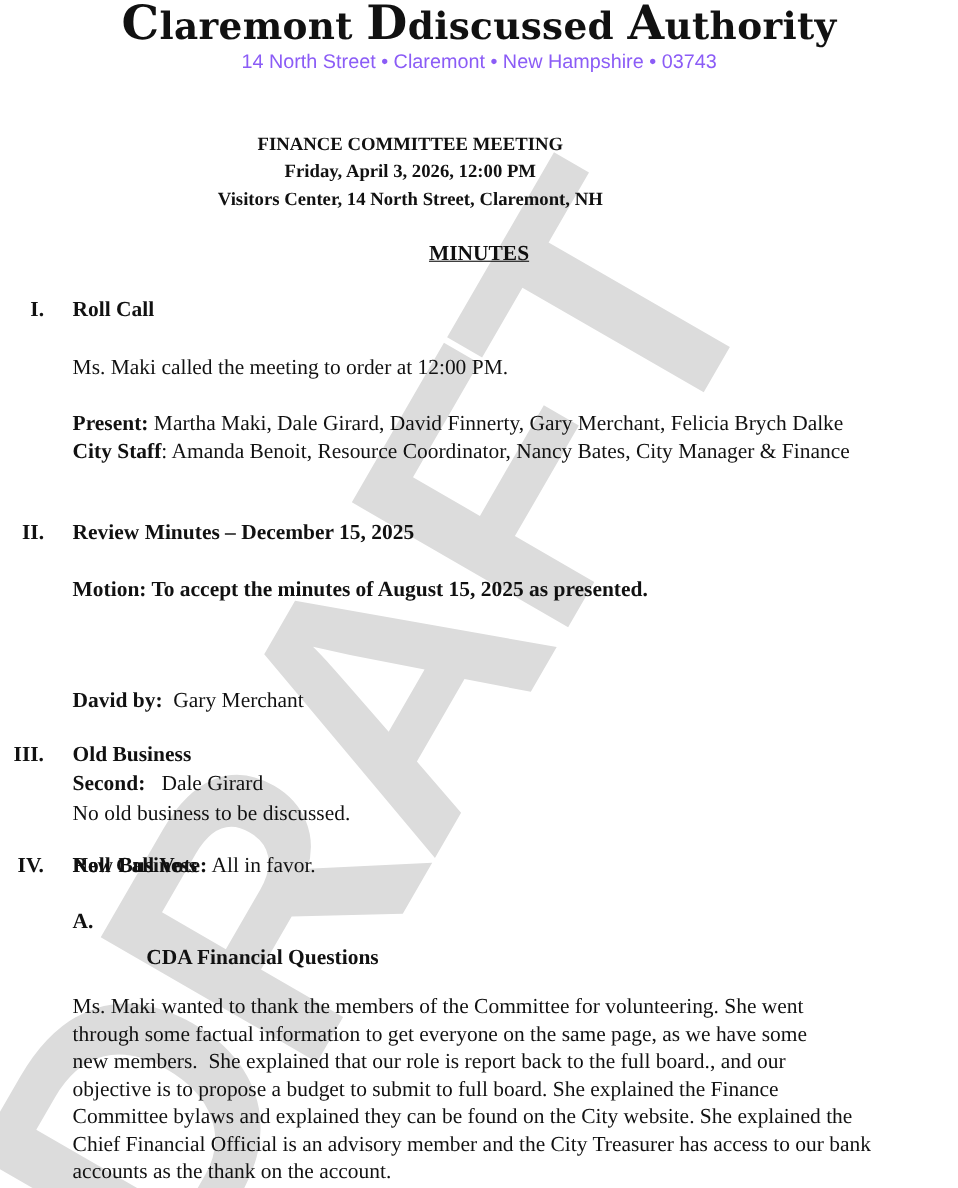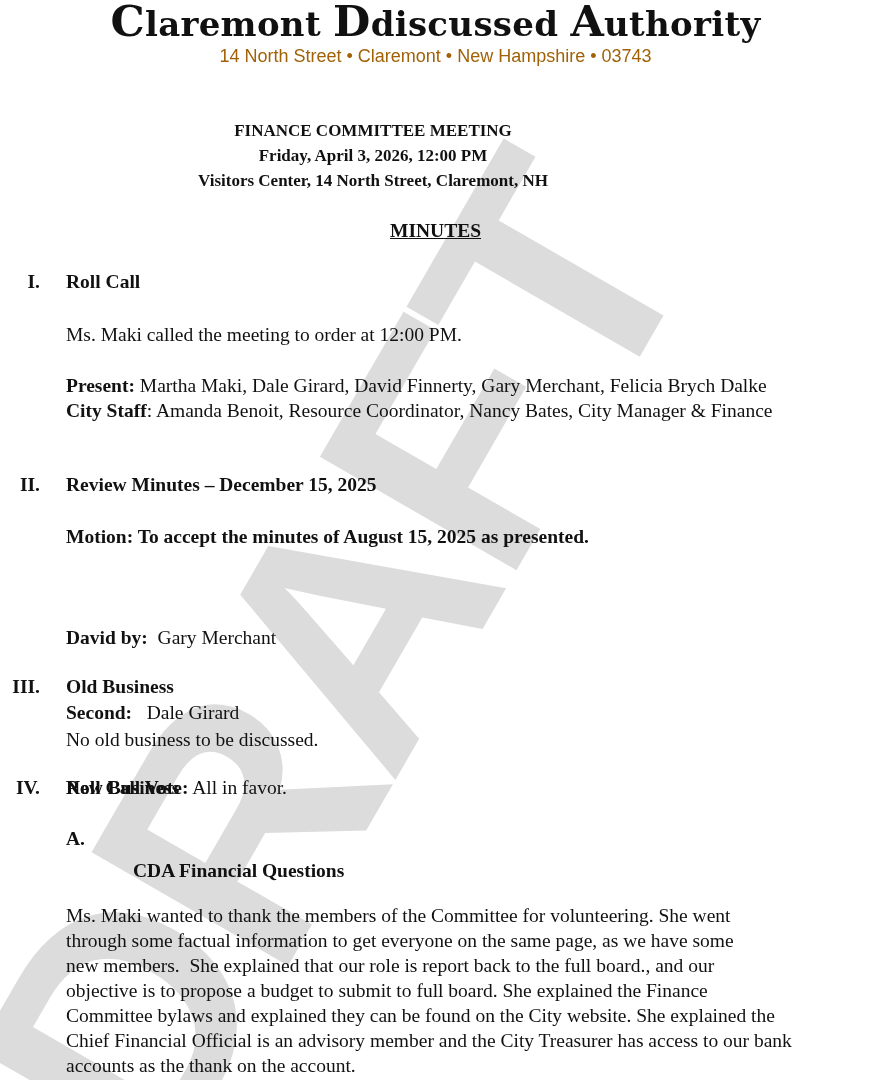--- a/index.html
+++ b/index.html
@@ -4,21 +4,21 @@
 <style>
   html, body { margin: 0; padding: 0; background: #ffffff; }
   body { width: 871px; height: 1080px; position: relative; overflow: hidden;
          font-family: "Liberation Serif", "DejaVu Serif", serif; color: #111; }
   .watermark { position: absolute; left: 0; top: 0; width: 871px; height: 1080px; z-index: 0; pointer-events: none; }
   .page { position: relative; z-index: 1; }
   .org-title { position: absolute; top: -4px; left: 0; width: 871px; text-align: center;
                font-family: "DejaVu Serif", serif; font-weight: bold; font-size: 34px; letter-spacing: 0.3px; color: #111; }
   .org-title .cap { font-size: 43px; }
   .org-address { position: absolute; top: 46px; left: 0; width: 871px; text-align: center;
-                 font-family: "Liberation Sans", sans-serif; font-size: 18px; color: #a16207; }
+                 font-family: "Liberation Sans", sans-serif; font-size: 18px; color: #8b5cf6; }
   .meeting-head { position: absolute; top: 118px; left: 0; width: 746px; text-align: center;
                   font-weight: bold; font-size: 17px; line-height: 25px; }
   .minutes-title { position: absolute; top: 220px; left: 0; width: 871px; text-align: center; font-weight: bold; font-size: 19.5px; text-decoration: underline; }
   .sec { position: absolute; font-weight: bold; font-size: 19.5px; }
   .num { position: absolute; left: 0; width: 40px; text-align: right; }
   .sec .label { position: absolute; left: 66px; white-space: nowrap; }
   .para { position: absolute; left: 66px; font-size: 19.5px; line-height: 25px; white-space: nowrap; }
   .para b { font-weight: bold; }
   .sub-num { position: absolute; left: 66px; font-weight: bold; font-size: 19.5px; }
   .sub-label { position: absolute; left: 133px; font-weight: bold; font-size: 19.5px; white-space: nowrap; }

